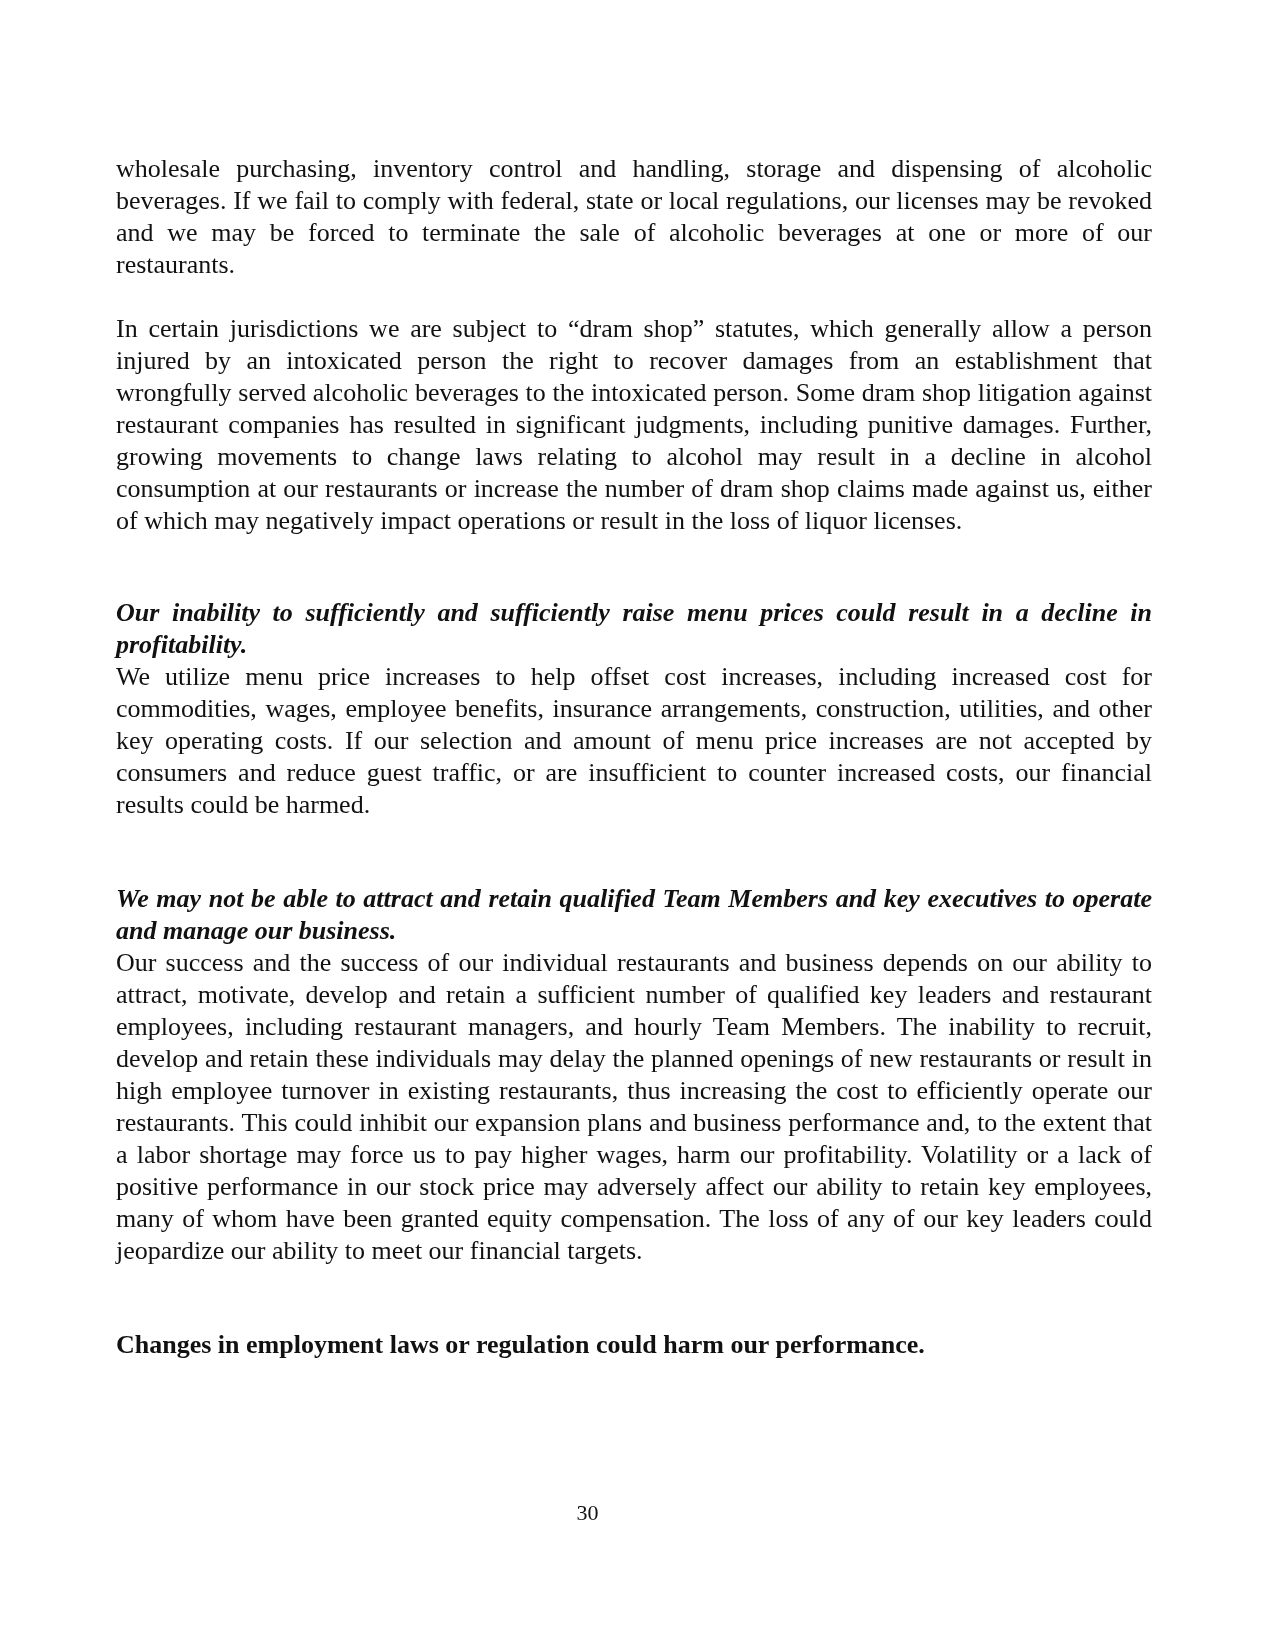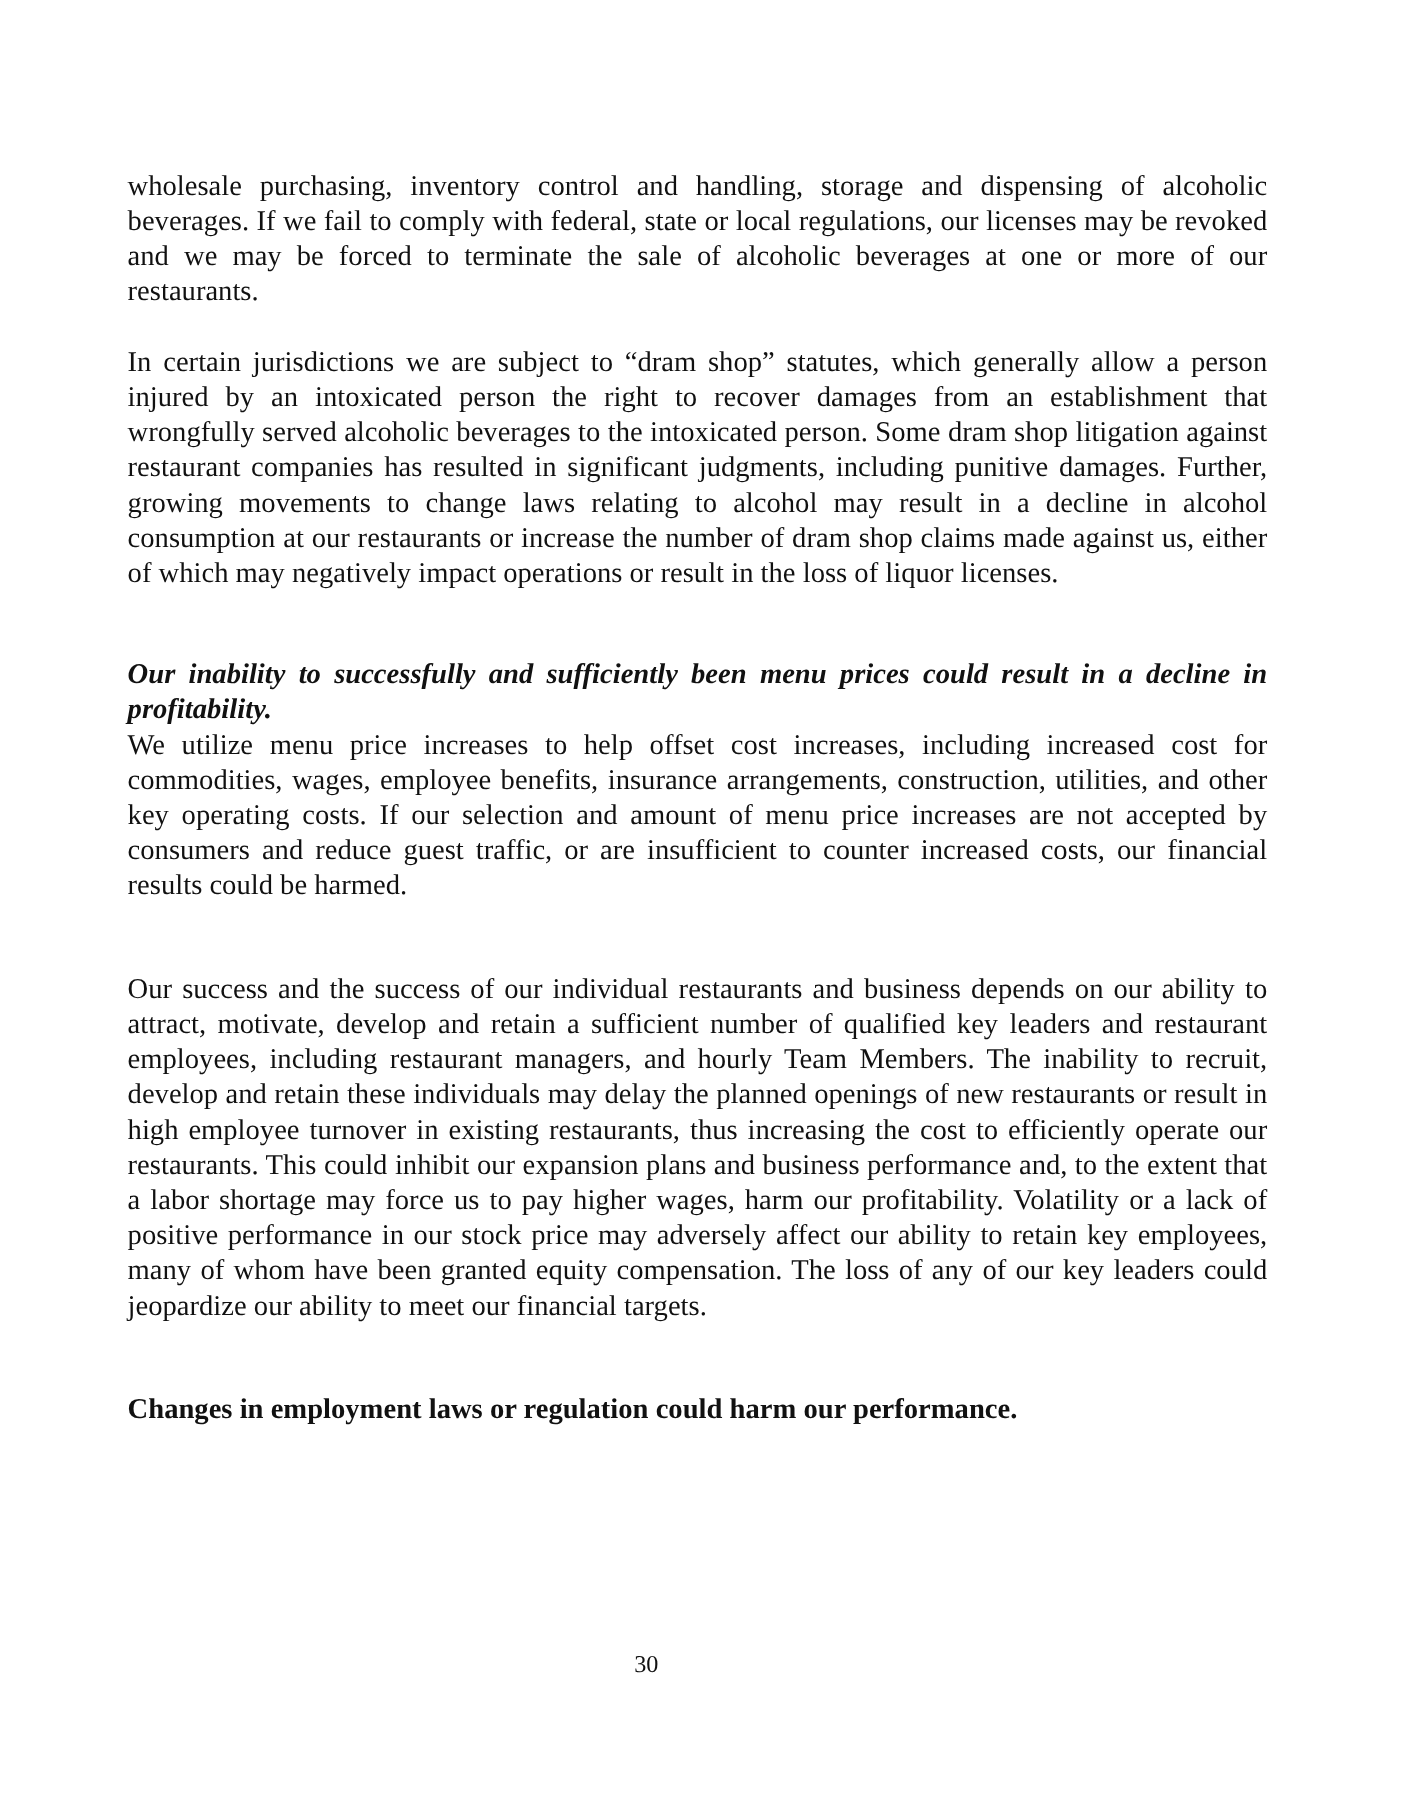--- a/index.html
+++ b/index.html
@@ -30,23 +30,24 @@
   </style>
 </head>
 <body>
 
 <div class="page">
   <p>wholesale purchasing, inventory control and handling, storage and dispensing of alcoholic beverages. If we fail to comply with federal, state or local regulations, our licenses may be revoked and we may be forced to terminate the sale of alcoholic beverages at one or more of our restaurants.</p>
   <div class="gap-1"></div>
   <p>In certain jurisdictions we are subject to “dram shop” statutes, which generally allow a person injured by an intoxicated person the right to recover damages from an establishment that wrongfully served alcoholic beverages to the intoxicated person. Some dram shop litigation against restaurant companies has resulted in significant judgments, including punitive damages. Further, growing movements to change laws relating to alcohol may result in a decline in alcohol consumption at our restaurants or increase the number of dram shop claims made against us, either of which may negatively impact operations or result in the loss of liquor licenses.</p>
   <div class="gap-2"></div>
 
-  <h3 class="italic-bold">Our inability to successfully and sufficiently been menu prices could result in a decline in profitability.</h3>
+  <h3 class="italic-bold">Our inability to sufficiently and sufficiently raise menu prices could result in a decline in profitability.</h3>
   <p>We utilize menu price increases to help offset cost increases, including increased cost for commodities, wages, employee benefits, insurance arrangements, construction, utilities, and other key operating costs. If our selection and amount of menu price increases are not accepted by consumers and reduce guest traffic, or are insufficient to counter increased costs, our financial results could be harmed.</p>
   <div class="gap-3"></div>
 
+  <h3 class="italic-bold">We may not be able to attract and retain qualified Team Members and key executives to operate and manage our business.</h3>
   <p>Our success and the success of our individual restaurants and business depends on our ability to attract, motivate, develop and retain a sufficient number of qualified key leaders and restaurant employees, including restaurant managers, and hourly Team Members. The inability to recruit, develop and retain these individuals may delay the planned openings of new restaurants or result in high employee turnover in existing restaurants, thus increasing the cost to efficiently operate our restaurants. This could inhibit our expansion plans and business performance and, to the extent that a labor shortage may force us to pay higher wages, harm our profitability. Volatility or a lack of positive performance in our stock price may adversely affect our ability to retain key employees, many of whom have been granted equity compensation. The loss of any of our key leaders could jeopardize our ability to meet our financial targets.</p>
   <div class="gap-3"></div>
 
   <h3 class="bold">Changes in employment laws or regulation could harm our performance.</h3>
 </div>
 
 <div class="page-number">30</div>
 
 </body></html>

